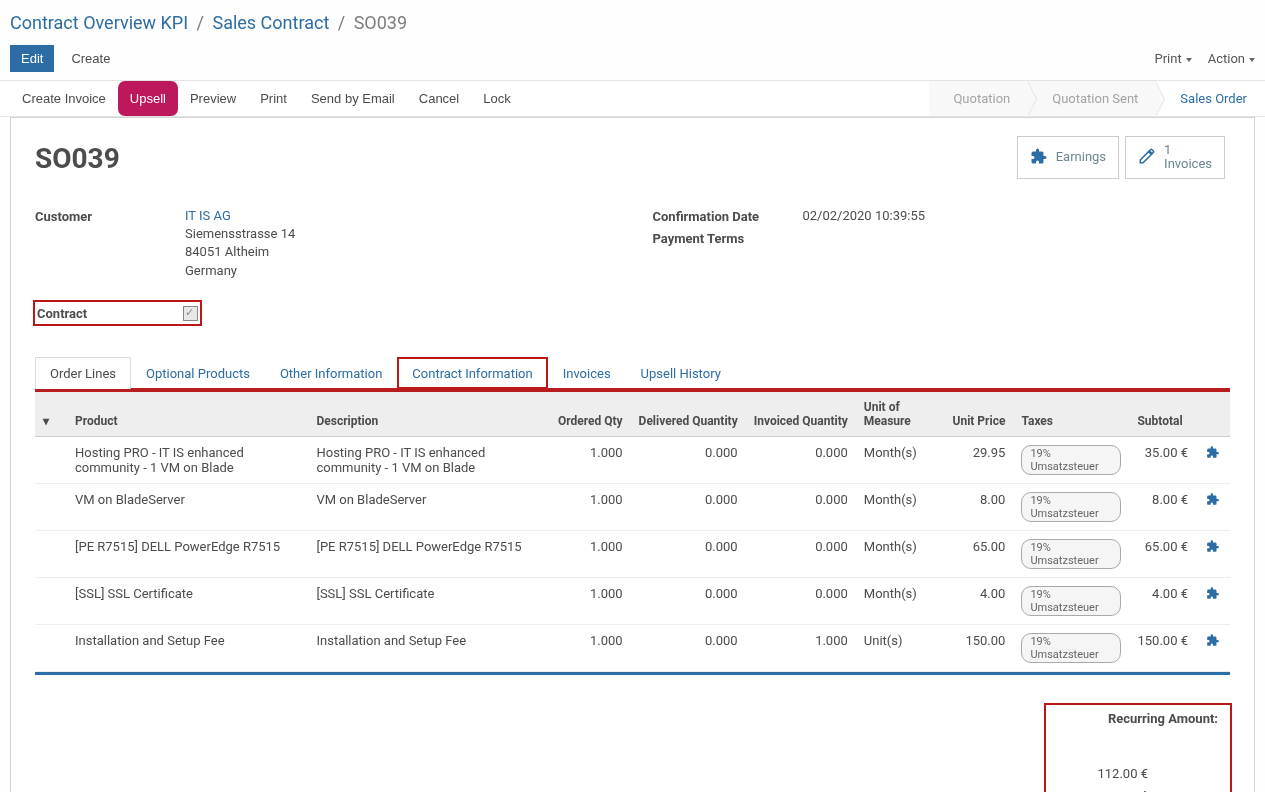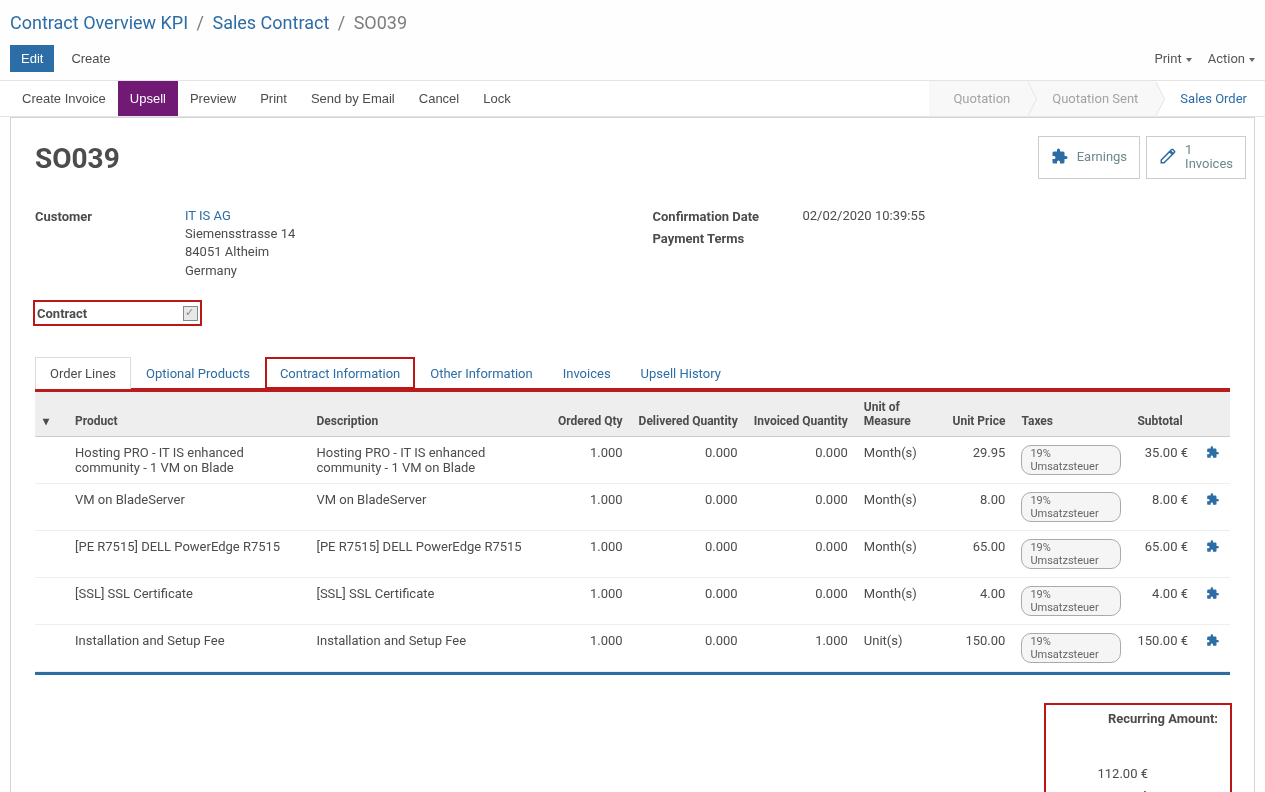--- a/index.html
+++ b/index.html
@@ -68,22 +68,23 @@
   }
   .statusbar .actions button {
     border: none;
     background: transparent;
     padding: 10px 12px;
     font-size: 13px;
     cursor: pointer;
     color: #4c4c4c;
   }
   .statusbar .actions button.active {
-    background: #701a75;
+    background: #be185d;
     color: #fff;
+    border-radius: 7px;
   }
   .statusbar .steps {
     display: flex;
   }
   .step {
     position: relative;
     padding: 10px 18px 10px 24px;
     color: #a3a3a3;
     background: #f8f8f8;
     font-size: 13px;
@@ -119,21 +120,21 @@
   .step.active::before { border-left-color: #fff; }
   .sheet {
     border: 1px solid #d4d4d4;
     margin: 0 10px 30px 10px;
     padding: 24px 24px 34px 24px;
     background: #fff;
     position: relative;
   }
   .button-box {
     position: absolute;
-    right: 8px;
+    right: 29px;
     top: 18px;
     display: flex;
     gap: 6px;
   }
   .stat-btn {
     border: 1px solid #ccc;
     padding: 6px 12px;
     display: flex;
     align-items: center;
     gap: 8px;
@@ -369,22 +370,22 @@
       <div class="form-row">
         <div class="label">Payment Terms</div>
         <div class="value"></div>
       </div>
     </div>
   </div>
 
   <div class="tabs">
     <div class="tab active">Order Lines</div>
     <div class="tab">Optional Products</div>
+    <div class="tab">Other Information</div>
     <div class="tab highlight-red">Contract Information</div>
-    <div class="tab">Other Information</div>
     <div class="tab">Invoices</div>
     <div class="tab">Upsell History</div>
   </div>
 
   <table class="lines">
     <thead>
       <tr>
         <th class="caret-cell">▾</th>
         <th>Product</th>
         <th>Description</th>

